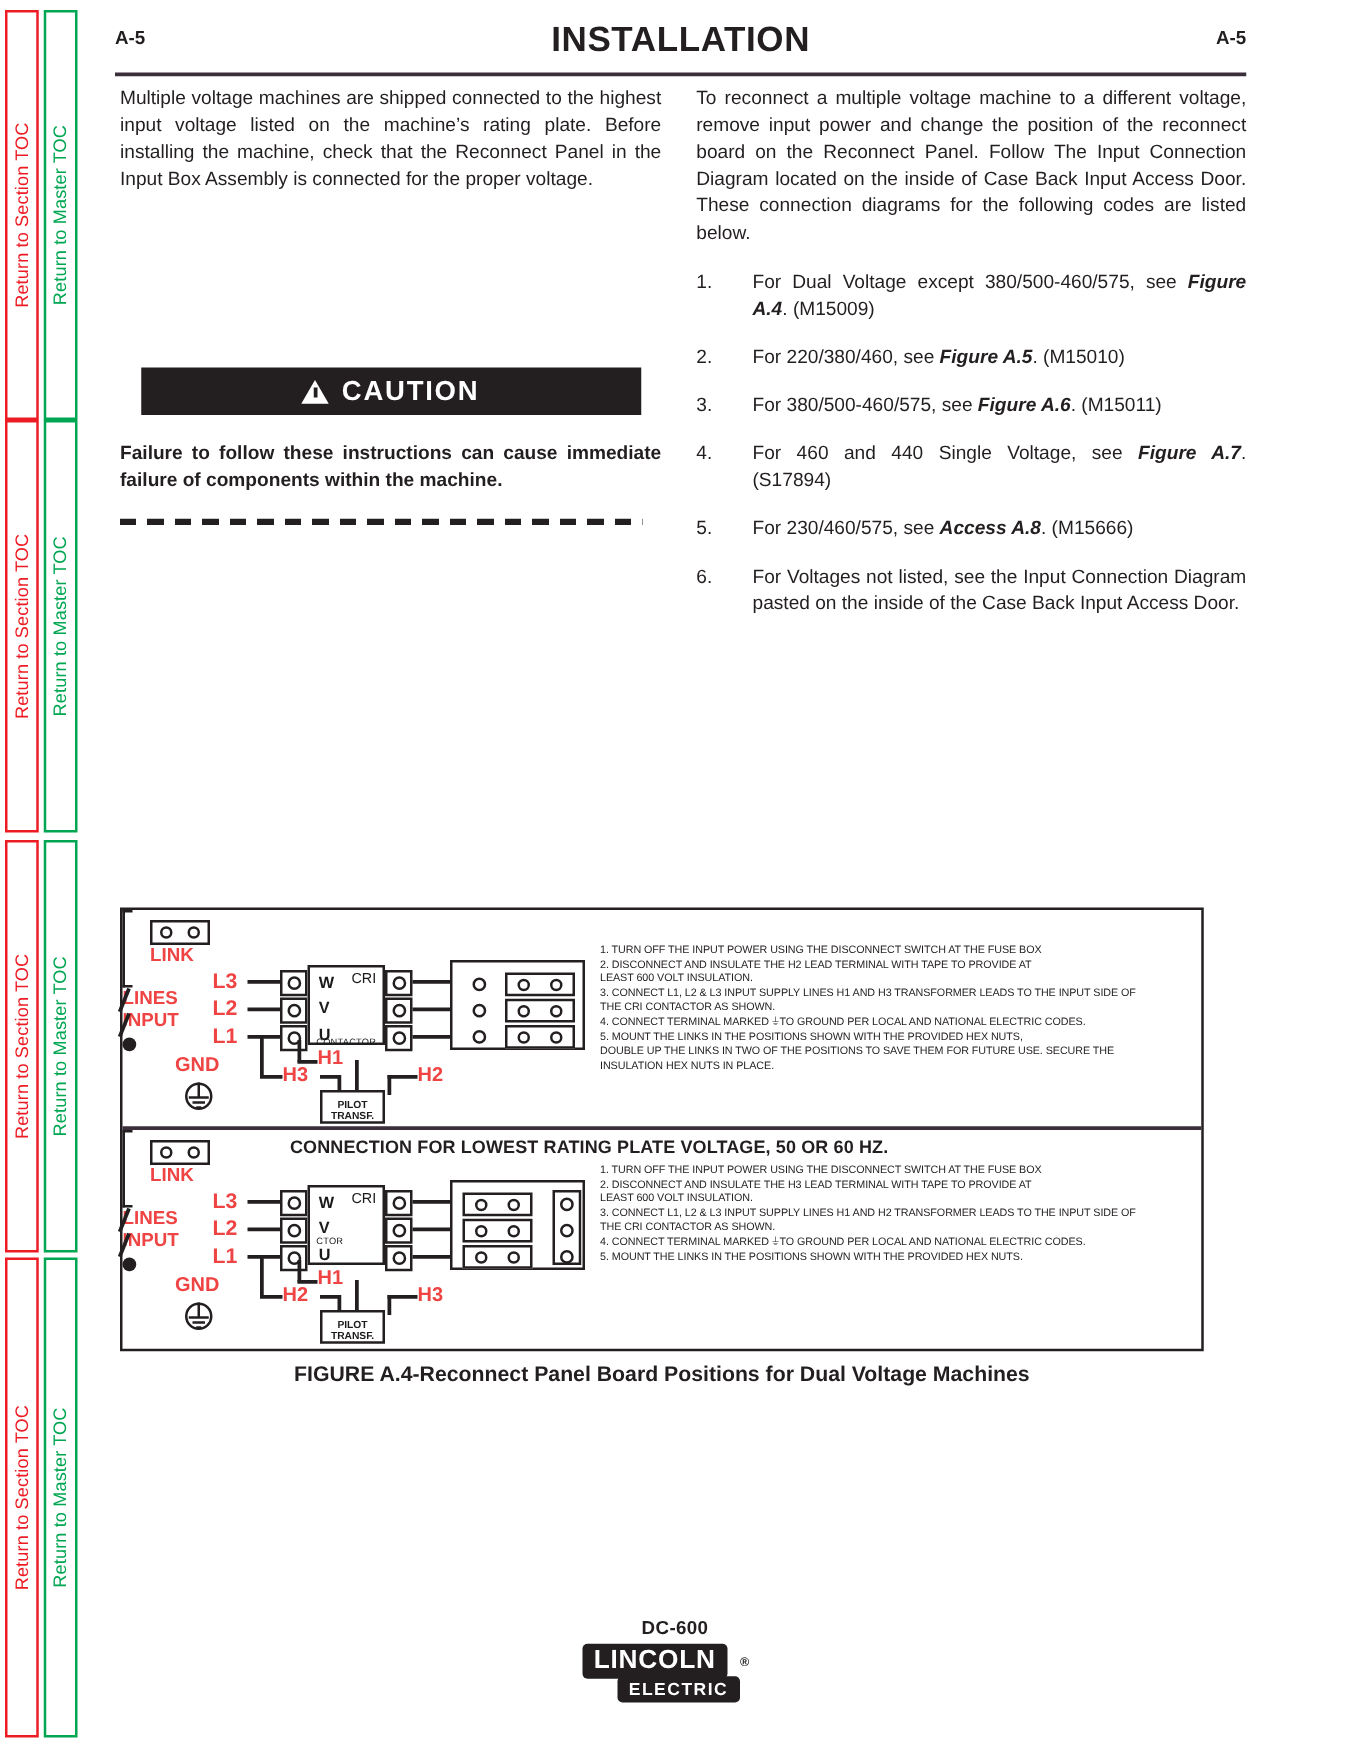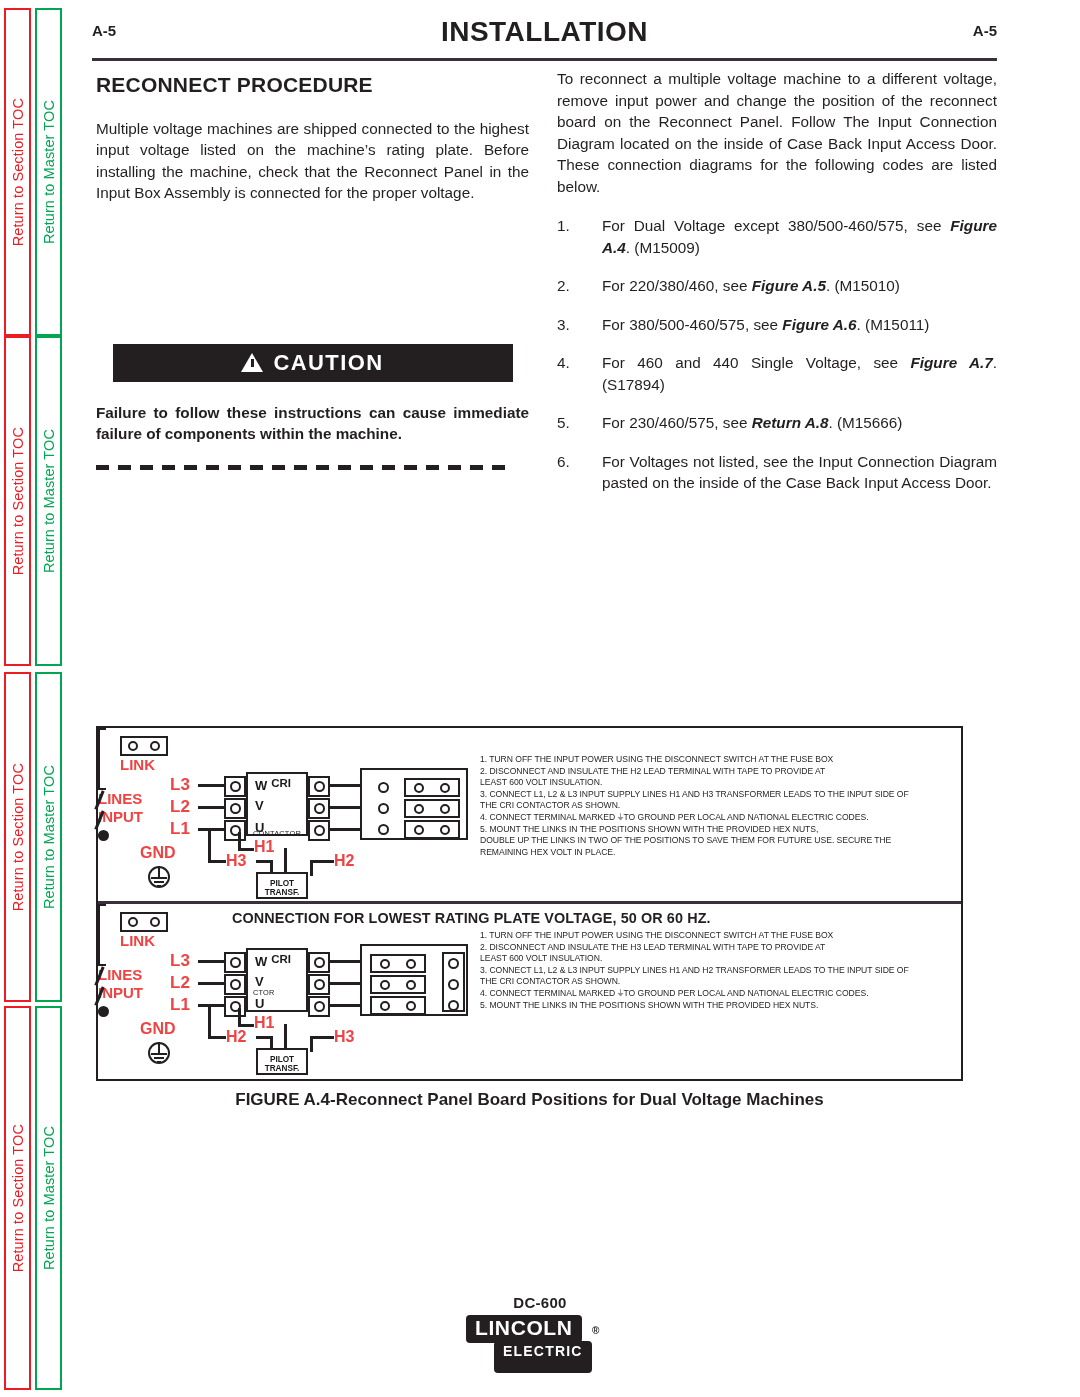--- a/index.html
+++ b/index.html
@@ -107,21 +107,21 @@
   .termbox {
     position:absolute; border:2.5px solid #231f20; background:#fff;
     display:flex; align-items:center; justify-content:center;
   }
   .wire { position:absolute; background:#231f20; }
 
   .cri {
     position:absolute; border:2.5px solid #231f20; background:#fff;
   }
   .cri .w, .cri .v, .cri .u { position:absolute; left:7px; font-weight:bold; font-size:13px; }
-  .cri .crilabel { position:absolute; right:15px; top:3px; font-weight:bold; font-size:11.5px; }
+  .cri .crilabel { position:absolute; right:5px; top:3px; font-weight:normal; font-size:11.5px; }
   .cri .ctor { position:absolute; left:5px; font-size:7.4px; letter-spacing:.2px; }
 
   .board {
     position:absolute; border:2.5px solid #231f20; background:#fff;
   }
   .pilot {
     position:absolute; border:2.5px solid #231f20; background:#fff;
     text-align:center; font-size:8.2px; font-weight:bold; line-height:9px; padding-top:5px;
   }
   .gndsym { position:absolute; }
@@ -142,21 +142,21 @@
   .footer .model { font-size:15px; font-weight:bold; color:#231f20; letter-spacing:.3px; }
   .logo { margin:4px auto 0; width:160px; position:relative; height:52px; }
   .logo .lw {
     background:#231f20; color:#fff; font-weight:bold; font-size:21px;
     letter-spacing:.6px; padding:1px 9px 3px; border-radius:4px;
     display:inline-block; position:absolute; left:6px; top:0;
   }
   .logo .reg { position:absolute; left:132px; top:10px; font-size:10px; font-weight:bold; }
   .logo .le {
     background:#231f20; color:#fff; font-weight:bold; font-size:14px;
-    letter-spacing:1.2px; padding:2px 9px 14px; border-radius:4px;
+    letter-spacing:1.2px; padding:2px 9px 3px; border-radius:4px;
     display:inline-block; position:absolute; left:34px; top:26px;
   }
 </style>
 </head>
 <body>
 
 <div class="toc-rail section" id="railSection">
     <div class="toc-seg" style="top: 8px; height: 328px;">
       <span>Return to Section TOC</span>
     </div>
@@ -186,21 +186,20 @@
   </div>
 
 <div class="page-head">
   <div class="pg-l">A-5</div>
   <div class="sec-title">INSTALLATION</div>
   <div class="pg-r">A-5</div>
 </div>
 <div class="head-rule"></div>
 
 <div class="col col-left">
-  <h1 class="sec-h">RECONNECT PROCEDURE</h1>
   <p class="just">Multiple voltage machines are shipped connected to the highest input voltage listed on the machine’s rating plate. Before installing the machine, check that the Reconnect Panel in the Input Box Assembly is connected for the proper voltage.</p>
 
   <div class="caution-wrap">
     <div class="caution-bar">
       <span class="tri"></span>
       <span class="ctext">CAUTION</span>
     </div>
     <div class="caution-body">
       <p>Failure to follow these instructions can cause immediate failure of components within the machine.</p>
     </div>
@@ -208,21 +207,21 @@
   </div>
 </div>
 
 <div class="col col-right">
   <p class="just">To reconnect a multiple voltage machine to a different voltage, remove input power and change the position of the reconnect board on the Reconnect Panel. Follow The Input Connection Diagram located on the inside of Case Back Input Access Door.  These connection diagrams for the following codes are listed below.</p>
   <ol class="numlist" id="numList">
       <li><span class="num">1.</span>For Dual Voltage except 380/500-460/575, see <b>Figure A.4</b>. (M15009)</li>
       <li><span class="num">2.</span>For 220/380/460, see <b>Figure A.5</b>. (M15010)</li>
       <li><span class="num">3.</span>For 380/500-460/575, see <b>Figure A.6</b>. (M15011)</li>
       <li><span class="num">4.</span>For 460 and 440 Single Voltage, see <b>Figure A.7</b>. (S17894)</li>
-      <li><span class="num">5.</span>For 230/460/575, see <b>Return A.8</b>. (M15666)</li>
+      <li><span class="num">5.</span>For 230/460/575, see <b>Access A.8</b>. (M15666)</li>
       <li><span class="num">6.</span>For Voltages not listed, see the Input Connection Diagram pasted on the inside of the Case Back Input Access Door.</li>
     </ol>
 </div>
 
 <div class="figure-box">
   <div class="diag" id="diagTop">
       <div class="linkchip" style="left: 22px; top: 8px; width: 48px; height: 20px;">
         <div class="hole" style="width: 10px; height: 10px;"></div>
         <div class="hole" style="width: 10px; height: 10px;"></div>
       </div>
@@ -310,21 +309,21 @@
       </div>
       <div class="instr" style="left: 382px; top: 26px; width: 482px;">
         <div>1.  TURN OFF THE INPUT POWER USING THE DISCONNECT SWITCH AT THE FUSE BOX</div>
         <div>2.  DISCONNECT AND INSULATE THE H2 LEAD TERMINAL WITH TAPE TO PROVIDE AT</div>
         <div>LEAST 600 VOLT INSULATION.</div>
         <div>3.  CONNECT  L1, L2  &amp; L3 INPUT SUPPLY LINES H1 AND H3 TRANSFORMER LEADS  TO THE INPUT SIDE OF</div>
         <div>THE CRI CONTACTOR AS SHOWN.</div>
         <div>4.  CONNECT TERMINAL MARKED ⏚TO GROUND PER LOCAL AND NATIONAL ELECTRIC CODES.</div>
         <div>5.  MOUNT THE LINKS IN THE POSITIONS SHOWN WITH THE PROVIDED HEX NUTS,</div>
         <div>DOUBLE UP THE LINKS IN TWO OF THE POSITIONS TO SAVE THEM FOR FUTURE USE. SECURE THE</div>
-        <div>REMAINING HEX VOLT IN PLACE.</div>
+        <div>INSULATION HEX NUTS IN PLACE.</div>
       </div>
     </div>
   <div class="diag second" id="diagBot">
       <div class="diag-title" style="top: 6px;">CONNECTION FOR LOWEST RATING PLATE VOLTAGE, 50 OR 60 HZ.</div>
       <div class="linkchip" style="left: 22px; top: 8px; width: 48px; height: 20px;">
         <div class="hole" style="width: 10px; height: 10px;"></div>
         <div class="hole" style="width: 10px; height: 10px;"></div>
       </div>
       <div class="lbl" style="left: 22px; top: 28px; font-size: 15px;">LINK</div>
       <div class="lbl" style="left: 0px; top: 62px; font-size: 15px;">LINES</div>

